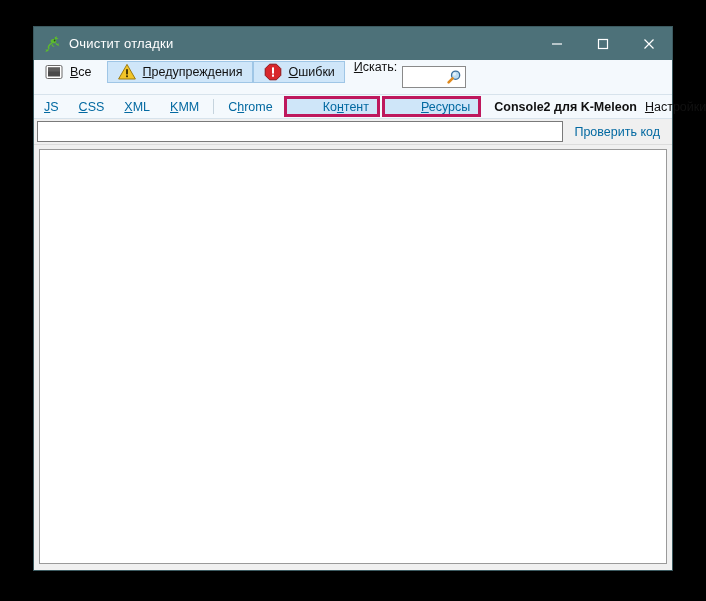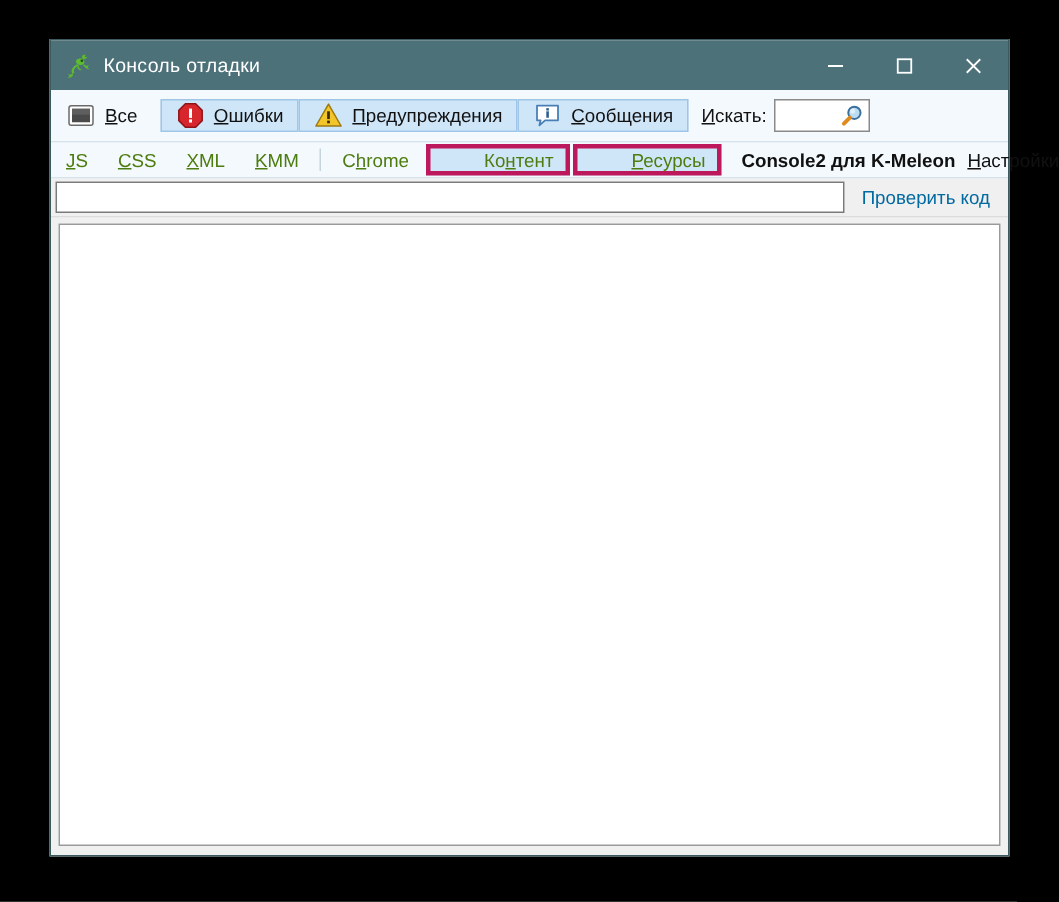--- a/index.html
+++ b/index.html
@@ -71,21 +71,21 @@
     color: #ffffff;
   }
   .winbtn svg { display: block; }
 
   
   .toolbar {
     height: 35px;
     background: #f4f9fd;
     border-bottom: 1px solid #d7e3ec;
     display: flex;
-    align-items: center;
+    align-items: flex-start;
     flex: 0 0 auto;
     padding: 0;
     box-sizing: border-box;
   }
   .tb-btn {
     display: flex;
     align-items: center;
     gap: 6px;
     padding: 0 9px;
     box-sizing: border-box;
@@ -153,21 +153,21 @@
     display: flex;
     align-items: stretch;
     flex: 0 0 auto;
     font-size: 12.5px;
     box-sizing: border-box;
   }
   .tab {
     display: flex;
     align-items: center;
     padding: 0 8px;
-    color: #4d7c0f;
+    color: #0369a1;
     white-space: nowrap;
     border: 1px solid transparent;
     box-sizing: border-box;
     margin: 1px 1px;
   }
   .tab.active {
     background: #cfe6f9;
     border: 3px solid #be185d;
     padding-left: 36px;
   }
@@ -267,21 +267,21 @@
             <path d="M12.6 3.2 L15.0 2.2 L14.6 4.1 L16.4 3.9 L15.0 5.4 L13.0 5.2 Z"></path>
             <path d="M11.8 5.0 C13.6 5.0 14.6 6.4 14.2 7.8 C13.8 9.2 12.0 9.6 10.6 9.2 C9.0 8.7 8.2 7.4 8.8 6.2 C9.3 5.3 10.5 5.0 11.8 5.0 Z"></path>
             <path d="M9.6 8.6 C8.2 9.4 6.9 10.4 6.2 11.6 C5.5 12.9 5.6 14.2 6.4 15.2 L7.7 14.3 C7.1 13.6 7.1 12.8 7.6 12.0 C8.1 11.2 9.1 10.4 10.3 9.8 Z"></path>
             <path d="M6.6 14.8 L5.0 15.8 L3.4 15.2 L4.3 16.8 L3.0 17.8 L5.2 17.6 L6.6 16.4 Z"></path>
             <path d="M13.6 8.6 L15.6 10.0 L17.2 9.2 L16.4 10.9 L17.6 12.2 L15.6 11.6 L13.8 10.2 Z"></path>
             <path d="M10.2 9.4 L11.0 11.6 L12.8 12.6 L11.0 12.8 L9.6 11.4 Z"></path>
           </g>
           <circle cx="12.6" cy="6.5" r="0.9" fill="#1d4f10"></circle>
         </svg>
       </span>
-      <span class="title-text">Консоль отладки</span>
+      <span class="title-text">Очистит отладки</span>
       <div class="wincontrols">
         <div class="winbtn">
           <svg width="12" height="12" viewBox="0 0 12 12">
               <path d="M1 6 H11" stroke="#ffffff" stroke-width="1.2"></path>
             </svg>
         </div>
         <div class="winbtn">
           <svg width="12" height="12" viewBox="0 0 12 12">
               <rect x="1.5" y="1.5" width="9" height="9" fill="none" stroke="#ffffff" stroke-width="1.2"></rect>
             </svg>
@@ -305,49 +305,39 @@
           </svg>
         </span>
         <span class="lbl"><u>В</u>се</span>
       </div>
 
       <div class="tb-sep"></div>
 
       <div class="tb-btn active">
         <span class="tb-icon">
           <svg width="20" height="20" viewBox="0 0 20 20">
+            <polygon points="10,2.4 18.4,17 1.6,17" fill="#f2c528" stroke="#9c7a10" stroke-width="1" stroke-linejoin="round"></polygon>
+            <rect x="9.1" y="7.2" width="1.8" height="5.2" fill="#3a2c00"></rect>
+            <rect x="9.1" y="13.4" width="1.8" height="1.8" fill="#3a2c00"></rect>
+          </svg>
+        </span>
+        <span class="lbl"><u>П</u>редупреждения</span>
+      </div>
+
+      <div class="tb-btn active">
+        <span class="tb-icon">
+          <svg width="20" height="20" viewBox="0 0 20 20">
             <polygon points="6.6,2.2 13.4,2.2 17.8,6.6 17.8,13.4 13.4,17.8 6.6,17.8 2.2,13.4 2.2,6.6" fill="#d8272c" stroke="#8f1418" stroke-width="1"></polygon>
             <rect x="9" y="5.4" width="2" height="6.2" fill="#ffffff"></rect>
             <rect x="9" y="12.6" width="2" height="2.1" fill="#ffffff"></rect>
           </svg>
         </span>
         <span class="lbl"><u>О</u>шибки</span>
       </div>
 
-      <div class="tb-btn active">
-        <span class="tb-icon">
-          <svg width="20" height="20" viewBox="0 0 20 20">
-            <polygon points="10,2.4 18.4,17 1.6,17" fill="#f2c528" stroke="#9c7a10" stroke-width="1" stroke-linejoin="round"></polygon>
-            <rect x="9.1" y="7.2" width="1.8" height="5.2" fill="#3a2c00"></rect>
-            <rect x="9.1" y="13.4" width="1.8" height="1.8" fill="#3a2c00"></rect>
-          </svg>
-        </span>
-        <span class="lbl"><u>П</u>редупреждения</span>
-      </div>
-
-      <div class="tb-btn active">
-        <span class="tb-icon">
-          <svg width="20" height="20" viewBox="0 0 20 20">
-            <path d="M3 3.4 H17 V13.2 H8.4 L4.6 16.6 L5.4 13.2 H3 Z" fill="#ffffff" stroke="#4a7fb5" stroke-width="1.2" stroke-linejoin="round"></path>
-            <rect x="9.2" y="7.2" width="1.7" height="4.3" fill="#2a5d8f"></rect>
-            <rect x="9.2" y="5.1" width="1.7" height="1.6" fill="#2a5d8f"></rect>
-          </svg>
-        </span>
-        <span class="lbl"><u>С</u>ообщения</span>
-      </div>
 
       <div class="tb-sep"></div>
 
 
       <div class="search-label"><u>И</u>скать:</div>
 
       <div class="search-wrap">
         <input class="search-input" type="text" value="" style="">
         <span class="search-icon">
           <svg width="16" height="16" viewBox="0 0 16 16">

